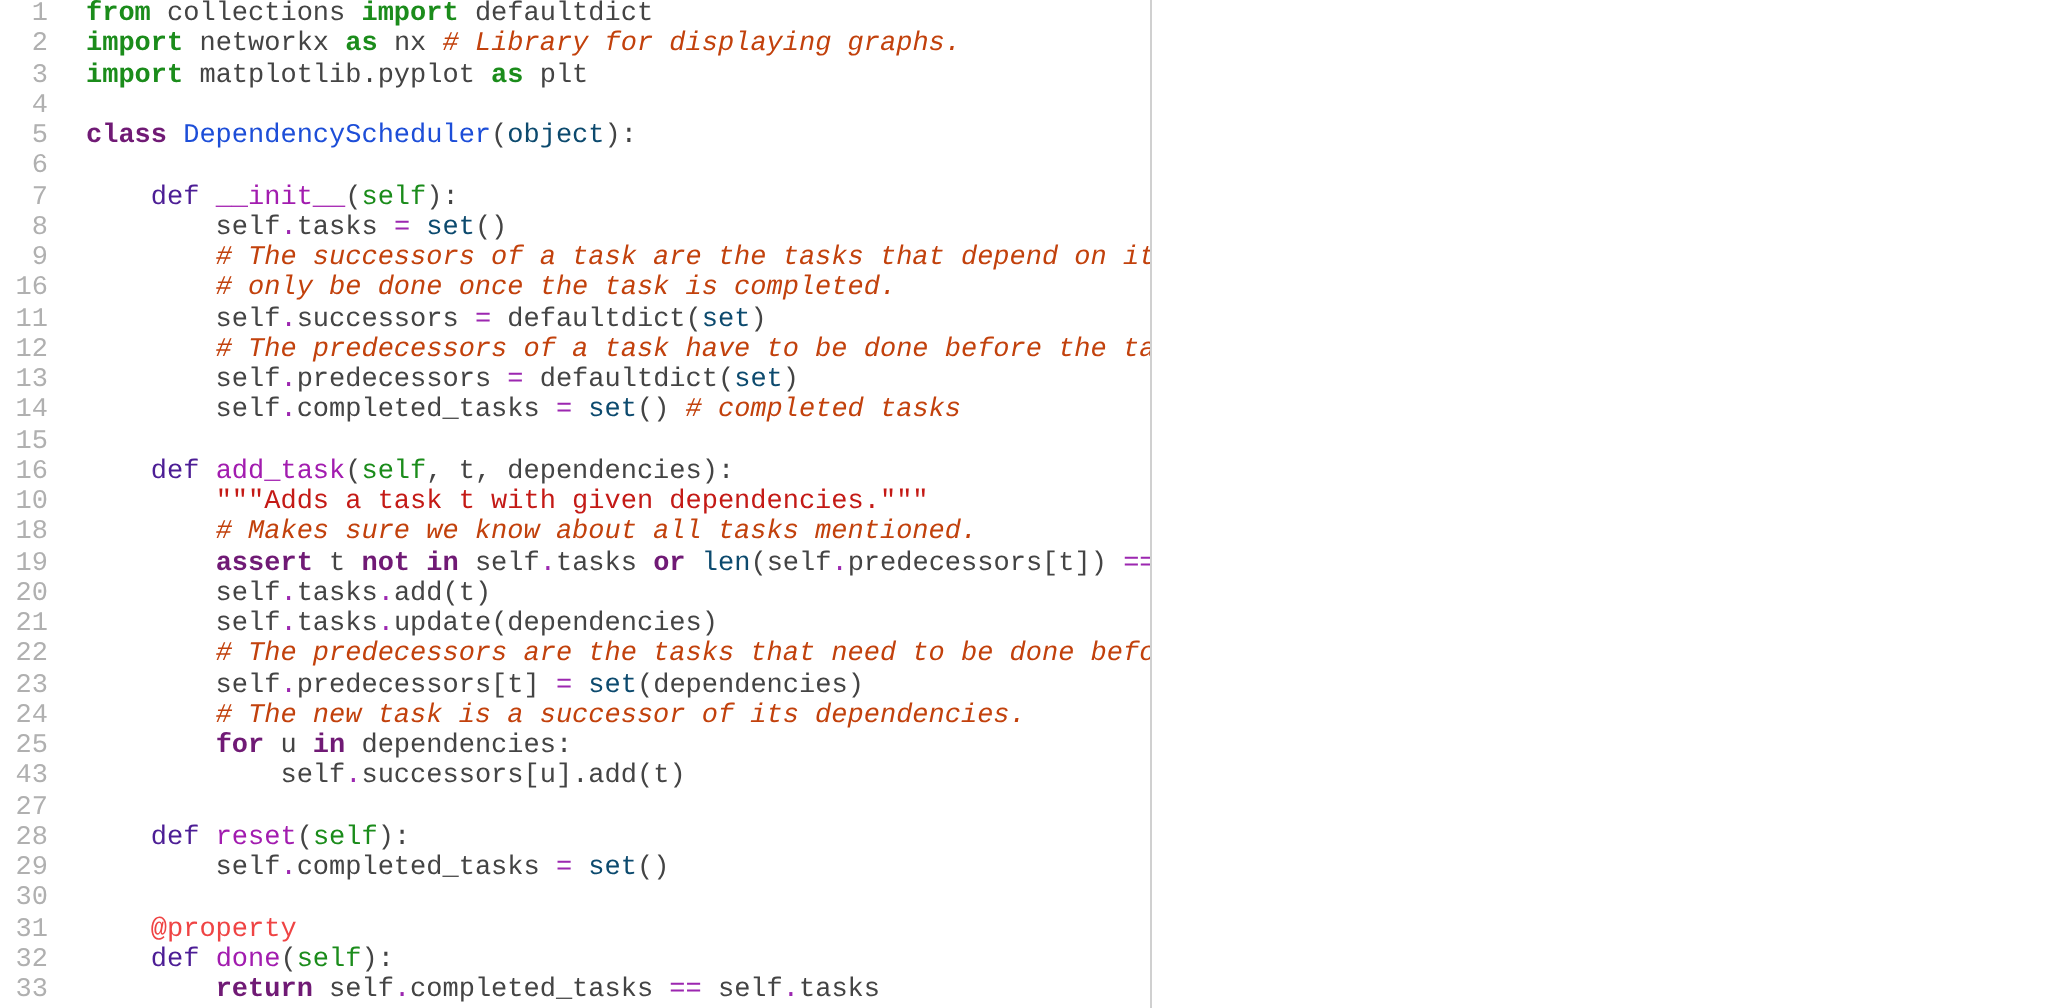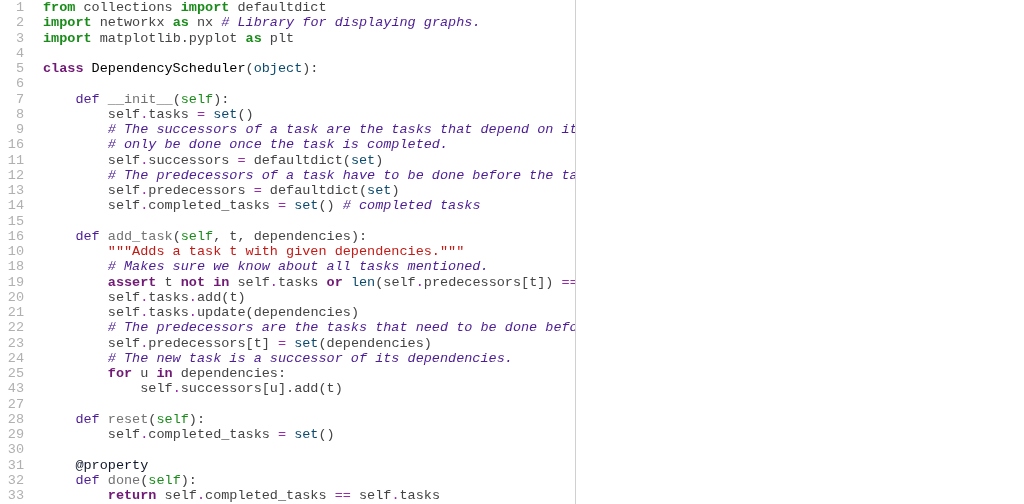--- a/index.html
+++ b/index.html
@@ -39,30 +39,30 @@
       white-space: pre;
       color: #444;
       padding-left: 2px;
       margin-left: 11px;
     }
     .line { height: 15.25px; }
     .kw { color: #701a75; font-weight: bold; }
     .import-kw { color: #1b8c1b; font-weight: bold; }
     .builtin { color: #0c4a6e; }
     .def-kw { color: #4c1d95; font-weight: normal; }
-    .fn { color: #737373; }
-    .cls { color: #000000; }
+    .fn { color: #a21caf; }
+    .cls { color: #1d4ed8; }
     .self-kw { color: #1b8c1b; }
     .op { color: #9c27b0; }
     .punct { color: #444; }
     .paren { color: #444; }
     .num { color: #1b8c1b; }
     .str { color: #c41a16; }
-    .comment { color: #4c1d95; font-style: italic; }
-    .decorator { color: #0f172a; }
+    .comment { color: #c2410c; font-style: italic; }
+    .decorator { color: #ef4444; }
     .name { color: #444; }
   </style>
 </head>
 <body>
 
 <div class="editor-pane">
   <div class="code-area">
     <div class="gutter" id="gutter">
         <div>1</div>
         <div>2</div>

